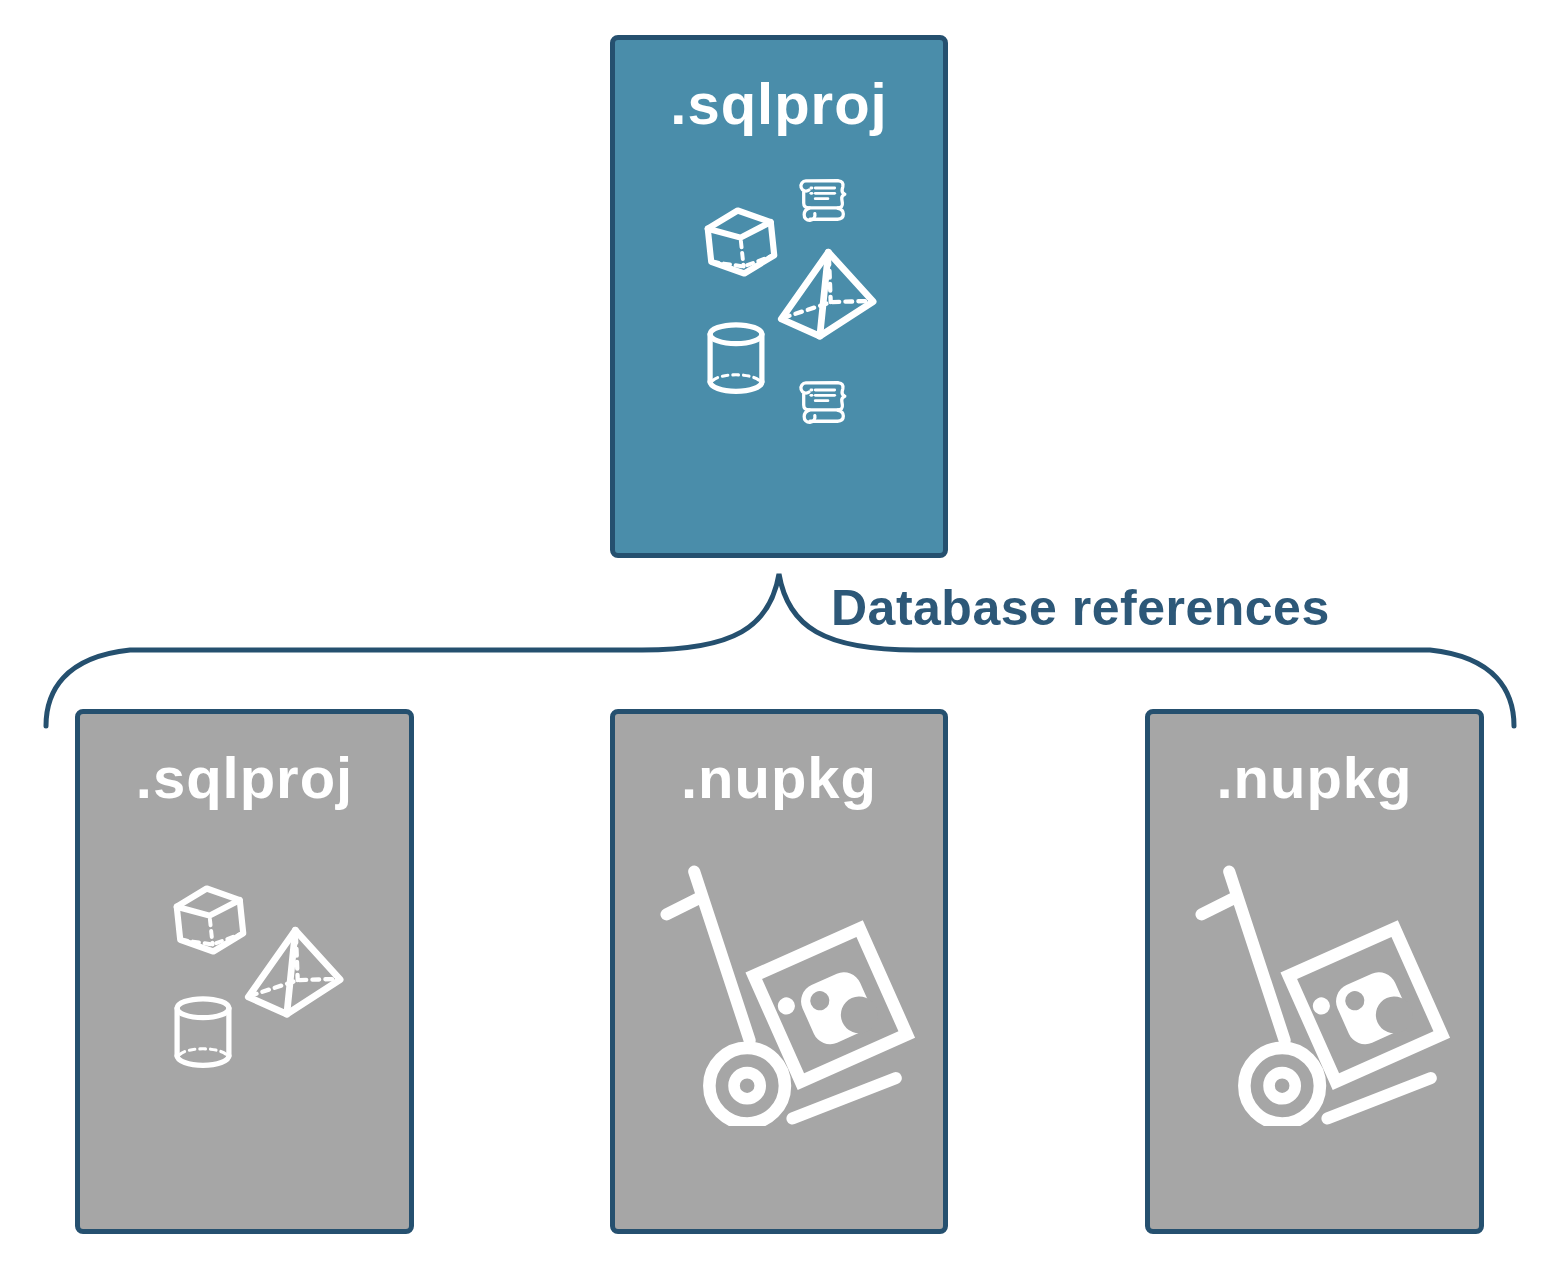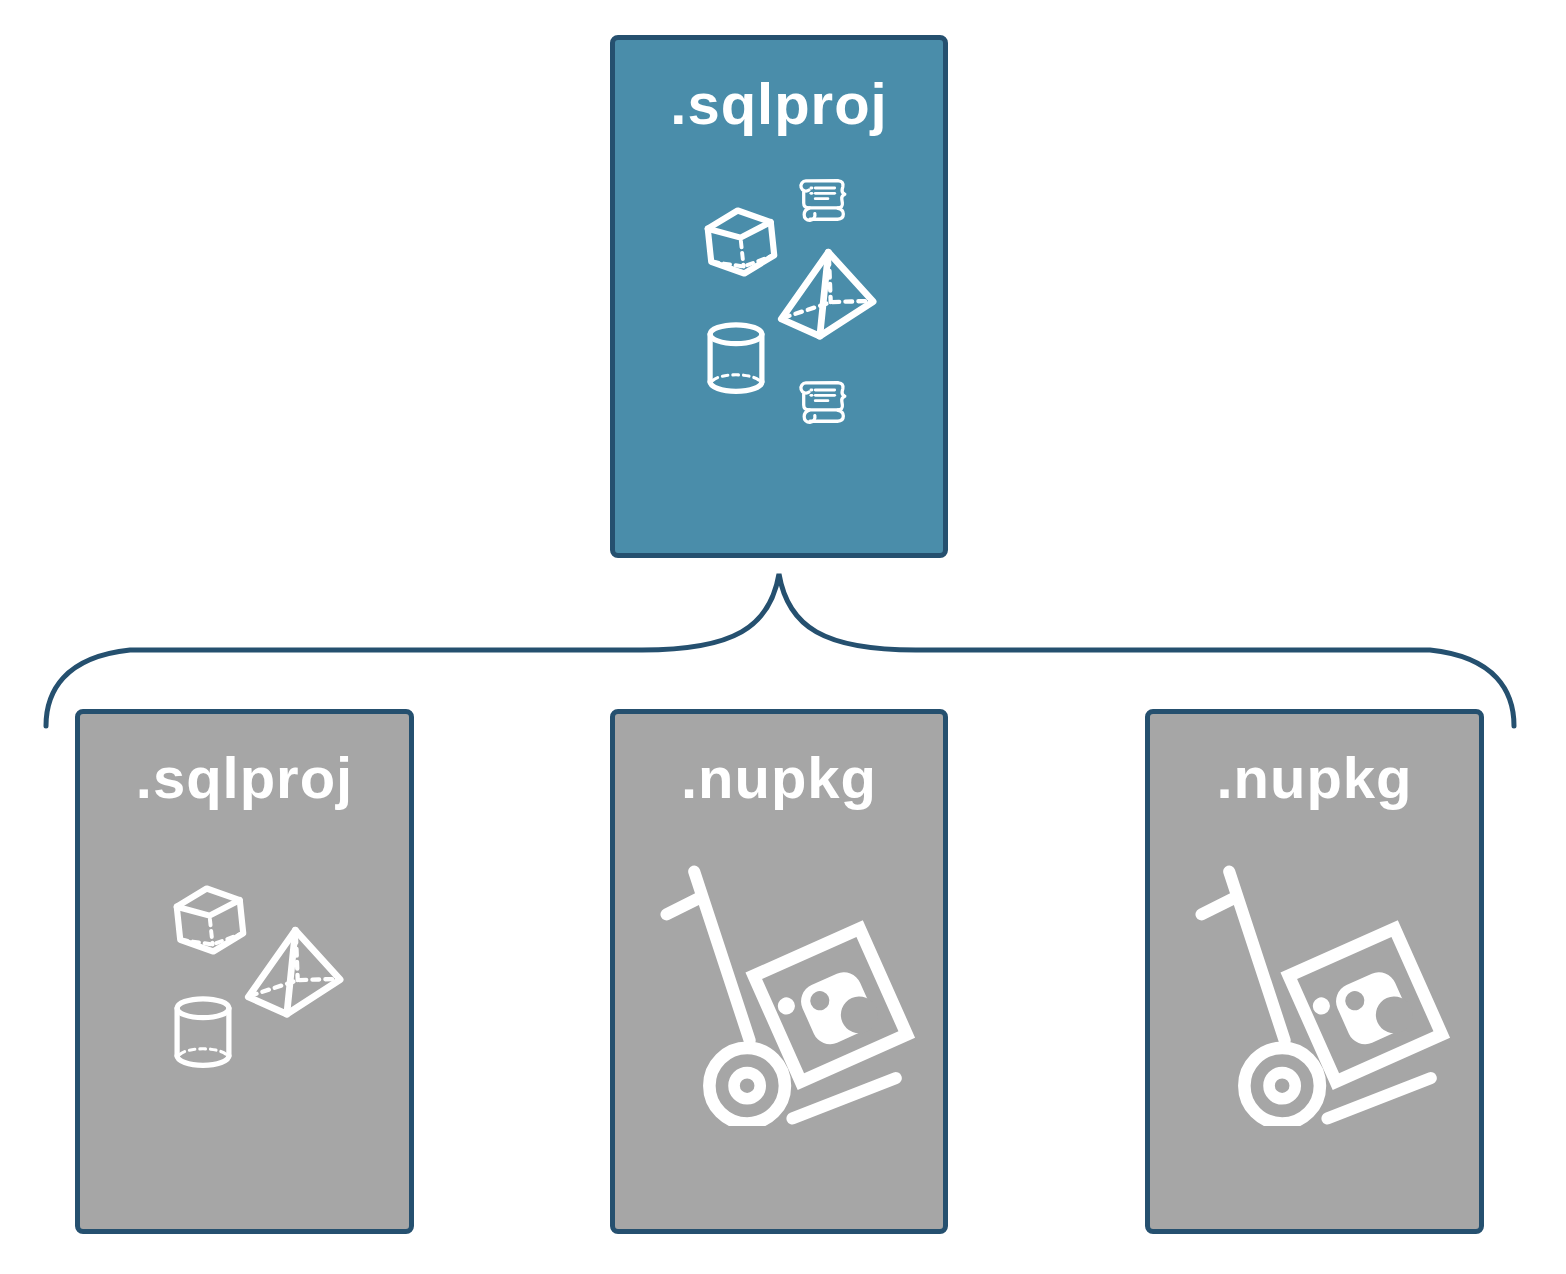--- a/index.html
+++ b/index.html
@@ -115,20 +115,21 @@
       </svg>
     <svg class="icn" style="left:180px;top:336px" width="58" height="58">
         <use href="#sym-scroll"></use>
       </svg>
   </div>
 
   <svg class="connector">
     <path d="M 46 726 C 46 692 64 657 130 650 L 642 650 C 734 650 770 627 779 574 C 788 627 824 650 916 650 L 1430 650 C 1496 657 1514 692 1514 726"></path>
   </svg>
 
+  <div class="brace-label">Database references</div>
 
   <div class="card child c0">
     <div class="card-title">.sqlproj</div>
     <svg class="icn rot-l" style="left:86px;top:162px" width="88" height="88">
         <use href="#sym-cube"></use>
       </svg>
     <svg class="icn rot-l" style="left:160px;top:210px" width="106" height="96">
         <use href="#sym-pyramid"></use>
       </svg>
     <svg class="icn" style="left:88px;top:278px" width="70" height="80">

